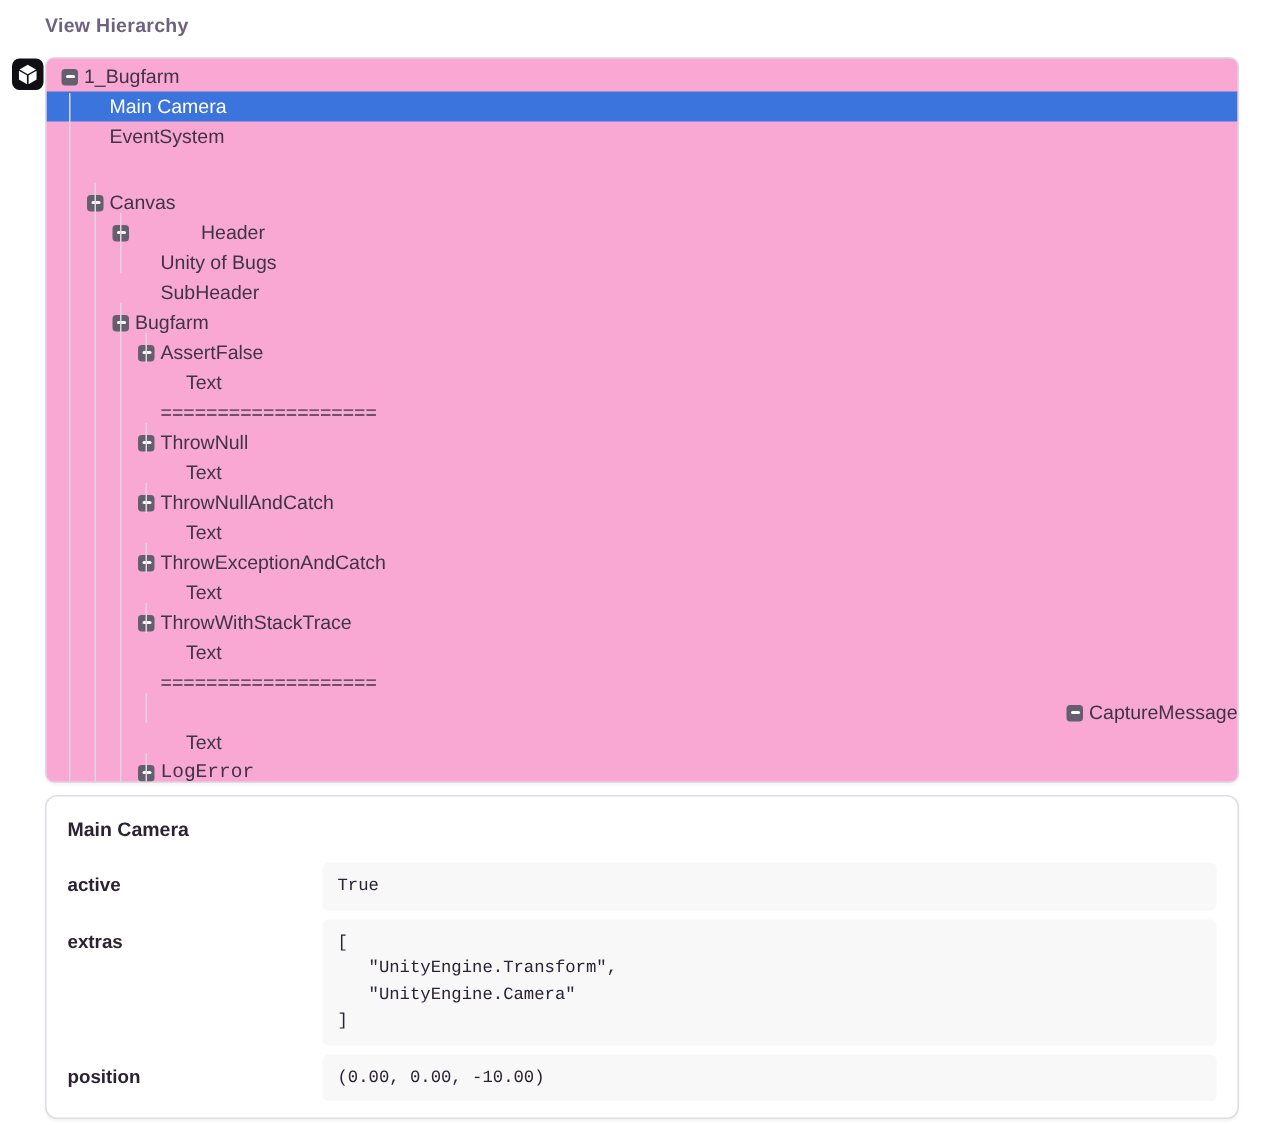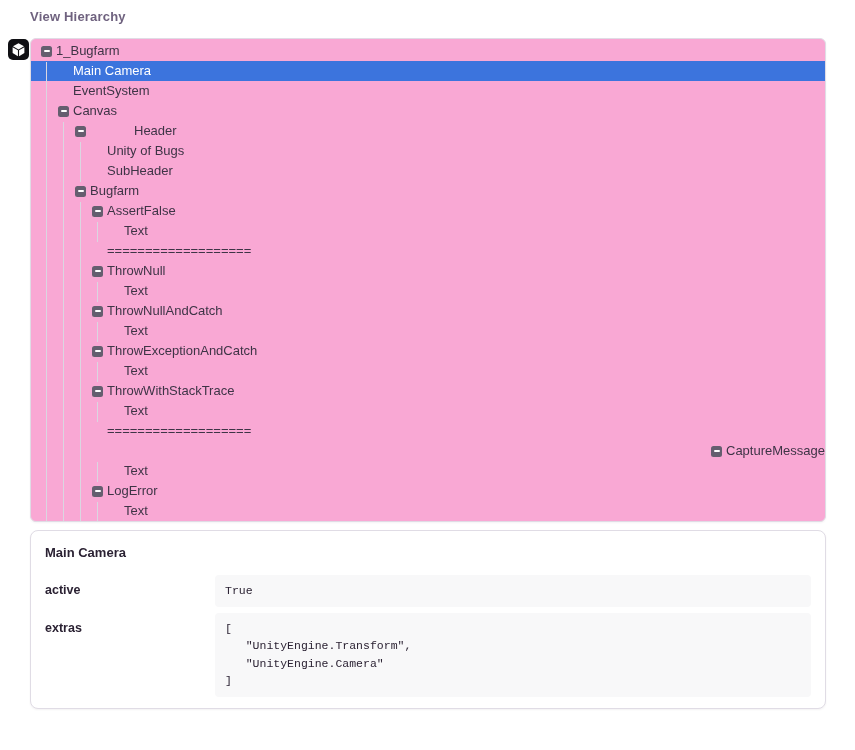--- a/index.html
+++ b/index.html
@@ -121,21 +121,21 @@
           <span class="tree-label">1_Bugfarm</span>
         </div>
         <div class="tree-row" style="padding-left: 27px; background: rgb(60, 116, 221); color: rgb(255, 255, 255);">
           <span class="slot"></span>
           <span class="tree-label">Main Camera</span>
         </div>
         <div class="tree-row" style="padding-left: 27px;">
           <span class="slot"></span>
           <span class="tree-label">EventSystem</span>
         </div>
-        <div class="tree-row" style="padding-left: 27px;">
+        <div class="tree-row" style="padding-left: 27px; margin-top: 24px;">
           <span class="slot">
             <span class="exp"></span>
           </span>
           <span class="tree-label">Canvas</span>
         </div>
         <div class="tree-row" style="padding-left: 44px; gap: 44px;">
           <span class="slot">
             <span class="exp"></span>
           </span>
           <span class="tree-label">Header</span>
@@ -215,21 +215,21 @@
         <div class="tree-row" style="padding-left: 61px; justify-content: flex-end;">
           <span class="slot">
             <span class="exp"></span>
           </span>
           <span class="tree-label">CaptureMessage</span>
         </div>
         <div class="tree-row" style="padding-left: 78px;">
           <span class="slot"></span>
           <span class="tree-label">Text</span>
         </div>
-        <div class="tree-row" style="padding-left: 61px;">
+        <div class="tree-row" style="padding-left: 61px; font-family: Liberation Mono, monospace;">
           <span class="slot">
             <span class="exp"></span>
           </span>
           <span class="tree-label">LogError</span>
         </div>
         <div class="tree-row" style="padding-left: 78px;">
           <span class="slot"></span>
           <span class="tree-label">Text</span>
         </div>
       </div>
@@ -253,16 +253,20 @@
           <div class="detail-key">active</div>
           <div class="detail-value">True</div>
         </div>
         <div class="detail-row">
           <div class="detail-key">extras</div>
           <div class="detail-value">[
    "UnityEngine.Transform",
    "UnityEngine.Camera"
 ]</div>
         </div>
+        <div class="detail-row">
+          <div class="detail-key">position</div>
+          <div class="detail-value">(0.00, 0.00, -10.00)</div>
+        </div>
       </div>
   </div>
 
 </div>
 
 </body></html>

